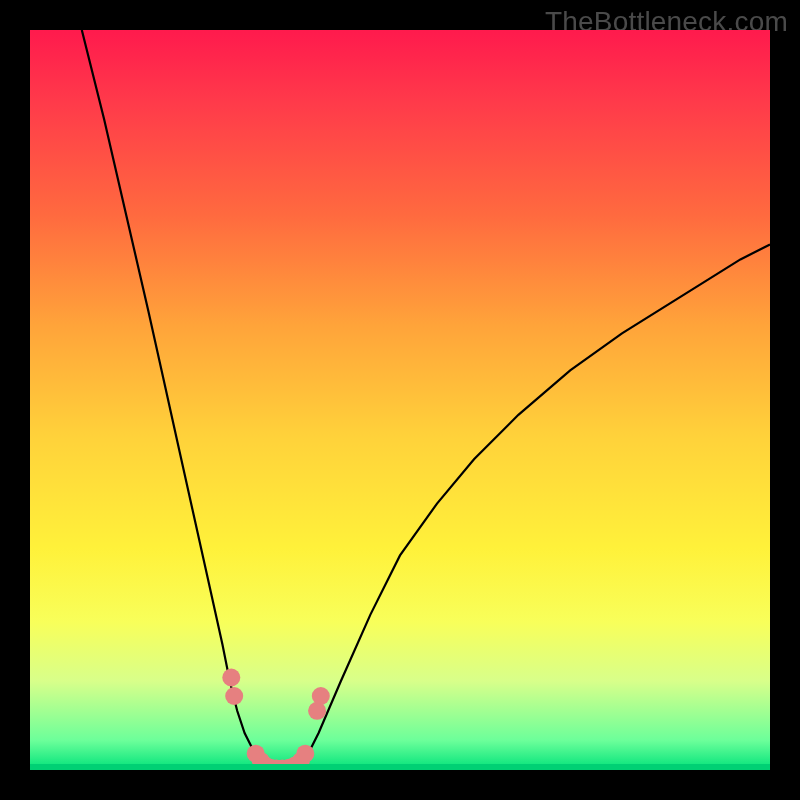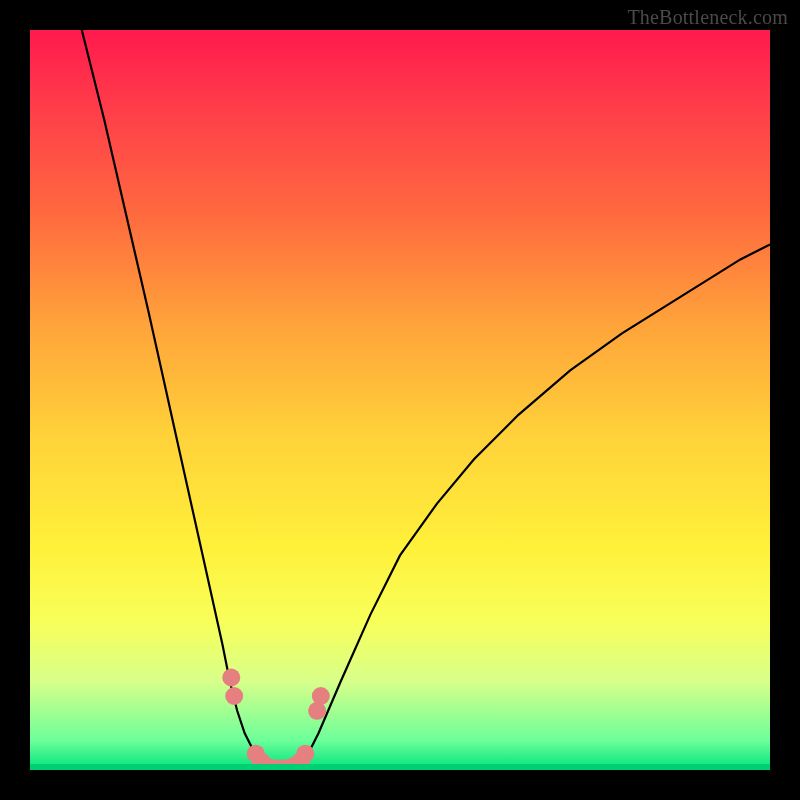--- a/index.html
+++ b/index.html
@@ -38,25 +38,24 @@
       #d8ff8a 88%,
       #6cff9a 96%,
       #00e27a 100%
     );
   }
   .watermark {
     position: absolute;
     top: 6px;
     right: 12px;
     color: #4a4a4a;
-    font-size: 20px;
+    font-size: 28px;
     font-weight: 500;
     letter-spacing: 0.2px;
     user-select: none;
-    font-family: Liberation Serif, serif;
   }
   svg.curves {
     position: absolute;
     left: 0;
     top: 0;
     width: 740px;
     height: 740px;
   }
   .curve {
     fill: none;

